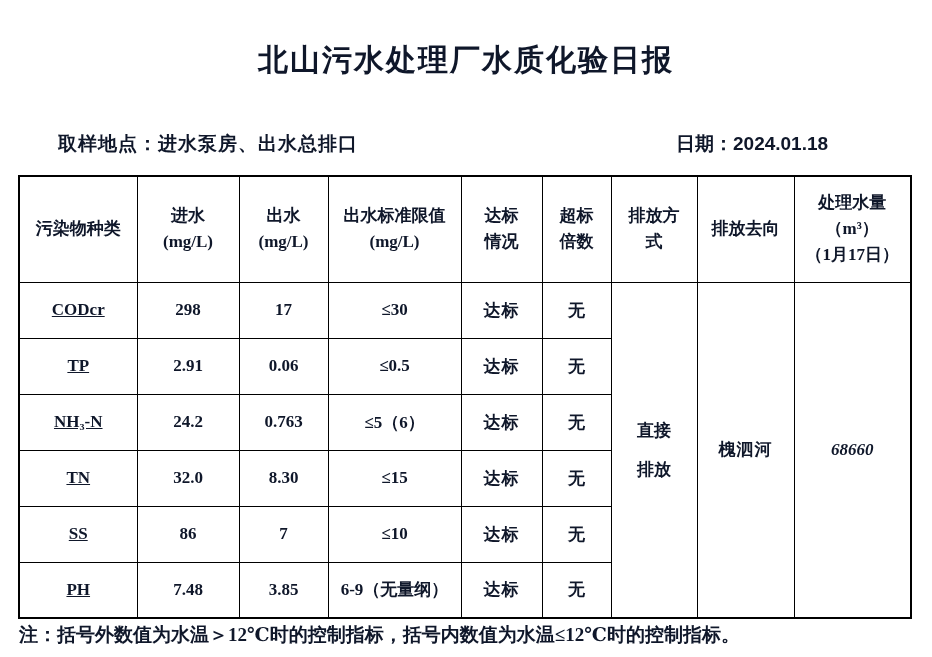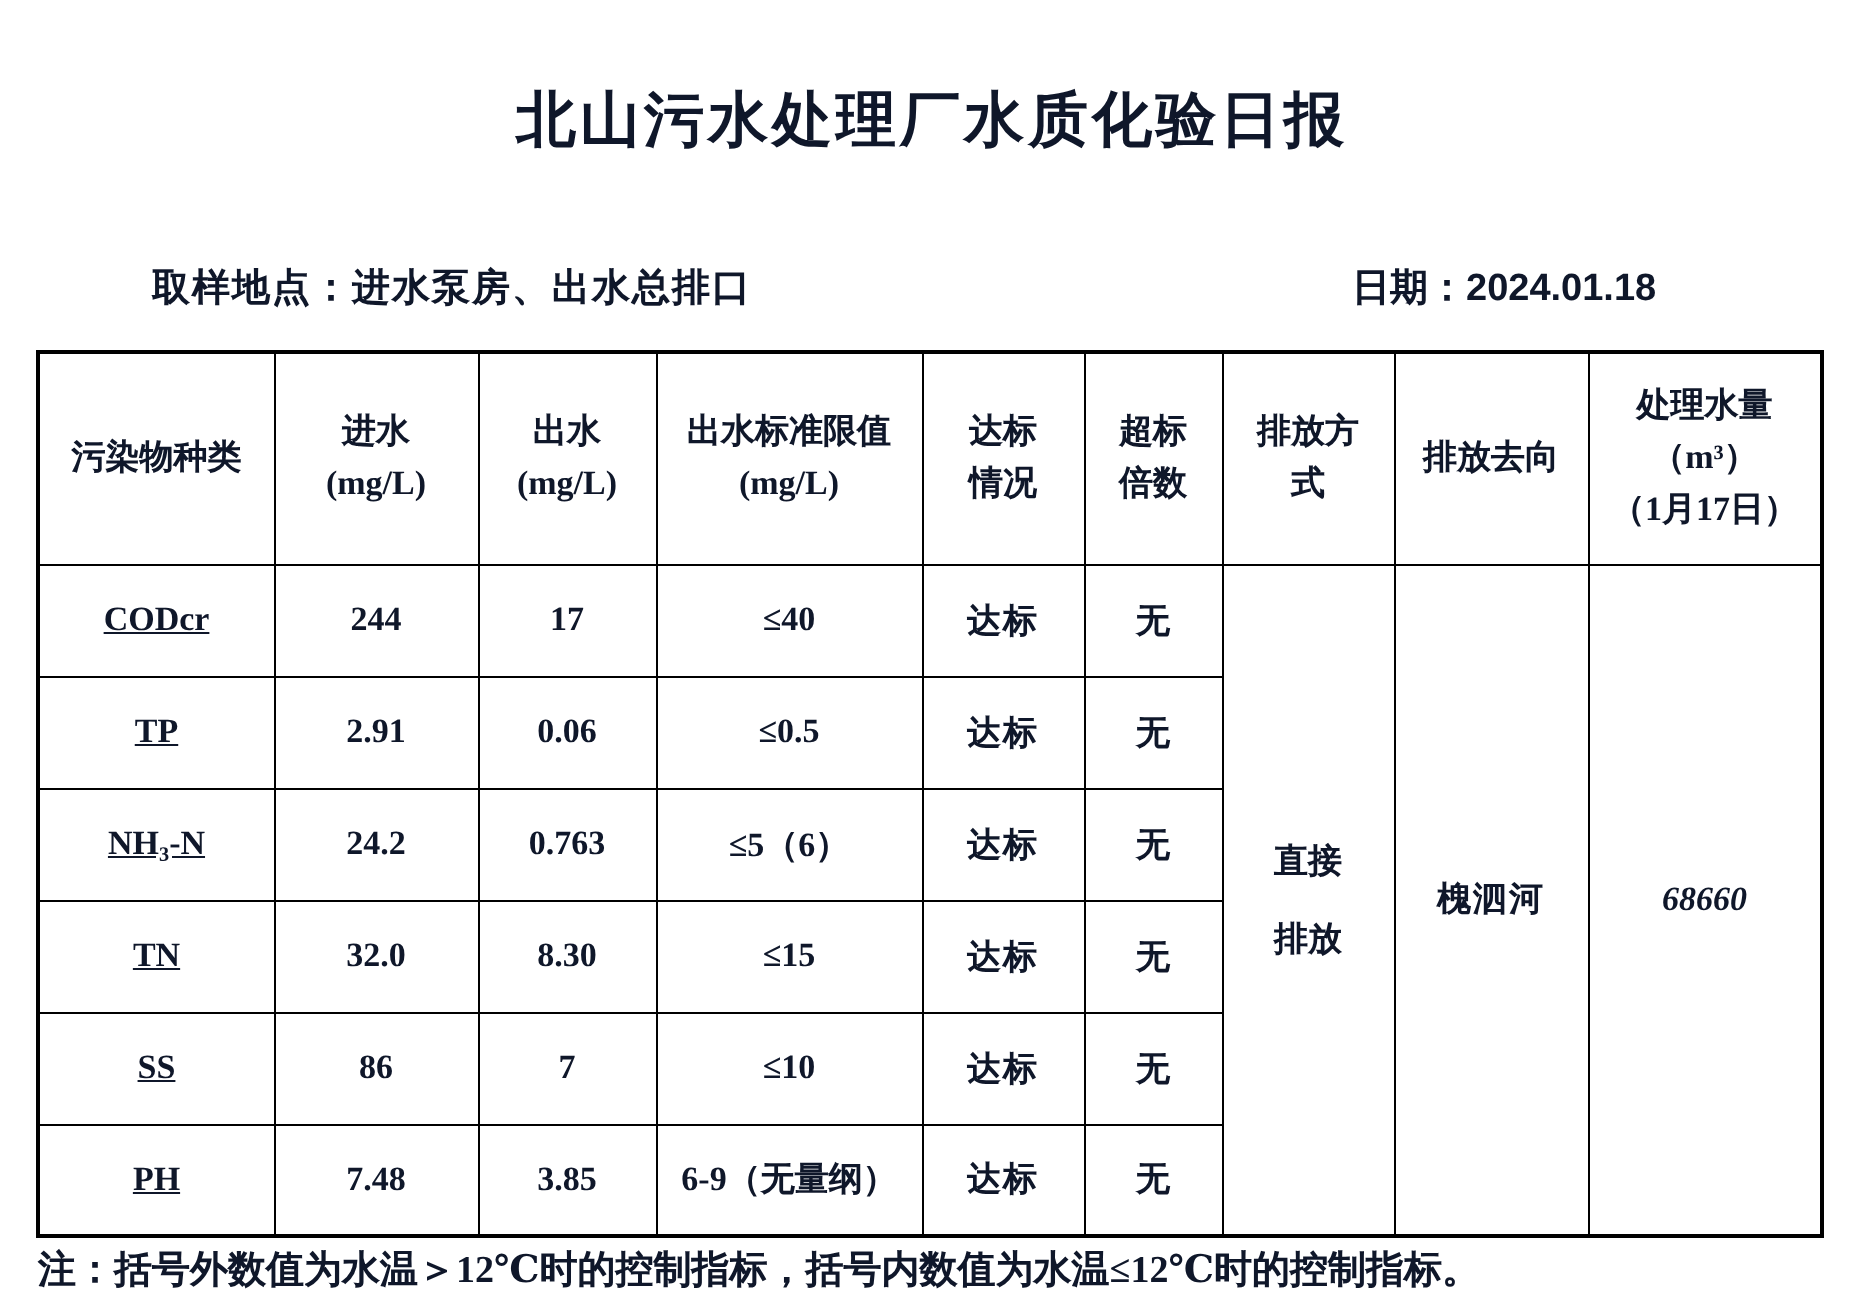--- a/index.html
+++ b/index.html
@@ -23,21 +23,21 @@
     width: 932px;
     text-align: center;
     font-size: 30px;
     font-weight: bold;
     letter-spacing: 2px;
     margin: 0;
   }
   .meta-sampling {
     position: absolute;
     top: 131px;
-    left: 76px;
+    left: 58px;
     font-size: 19px;
     font-weight: bold;
     letter-spacing: 1px;
   }
   .meta-date {
     position: absolute;
     top: 131px;
     left: 676px;
     font-size: 19px;
     font-weight: bold;
@@ -137,23 +137,23 @@
       </td>
       <td class="hcell">
         <span class="ln">处理水量</span>
         <span class="ln">（m³）</span>
         <span class="ln">（1月17日）</span>
       </td>
     </tr>
 
     <tr class="datarow">
       <td class="pollutant">CODcr</td>
-      <td>244</td>
+      <td>298</td>
       <td>17</td>
-      <td>≤40</td>
+      <td>≤30</td>
       <td class="compliance">达标</td>
       <td class="exceed">无</td>
       <td class="method" rowspan="6">
         <span class="ln">直接</span>
         <span class="ln">排放</span>
       </td>
       <td class="dest-cell" rowspan="6">槐泗河</td>
       <td class="volume-cell" rowspan="6">68660</td>
     </tr>
 

